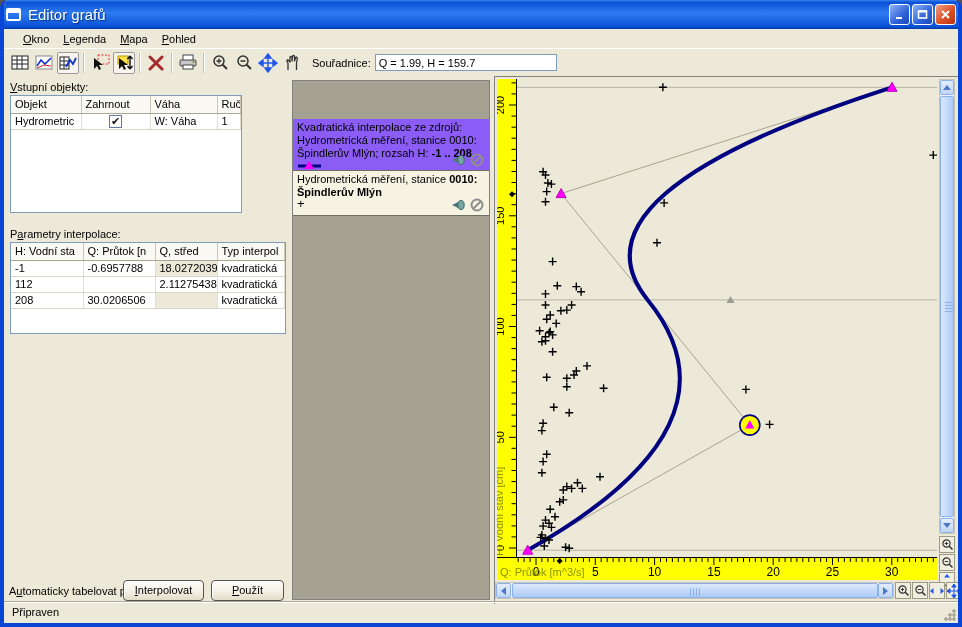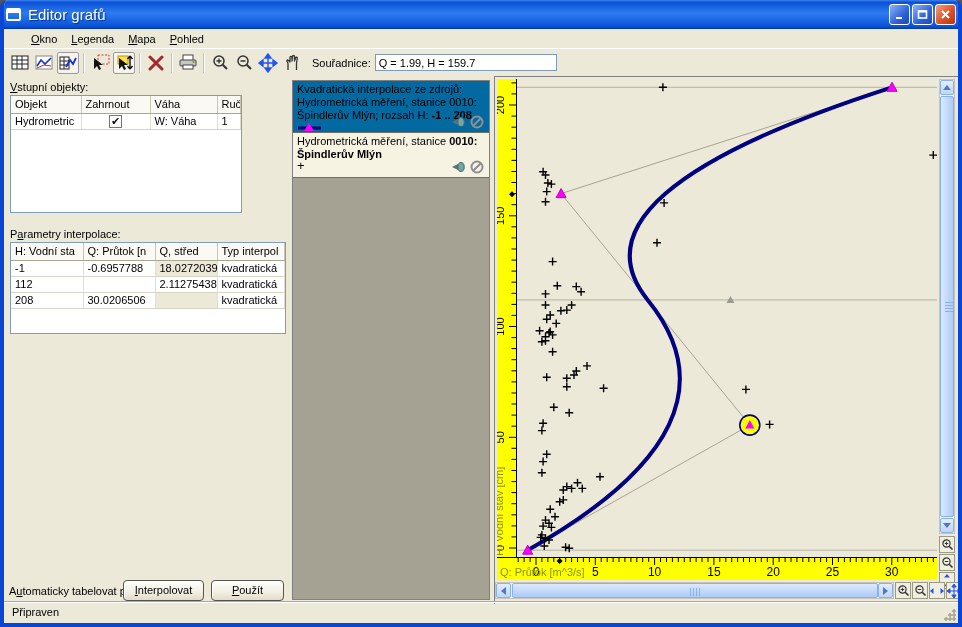--- a/index.html
+++ b/index.html
@@ -13,21 +13,21 @@
   #titlebar{left:-4px;top:0;width:962px;height:29px;border-radius:7px 7px 0 0;
     background:linear-gradient(180deg,#3A80EE 0%,#0A51D6 8%,#2E7BF0 45%,#0A51D6 92%,#0636A2 100%);
     display:flex;align-items:center;padding:0 6px;}
   #title-text{color:#fff;font-weight:normal;font-size:15px;margin-left:6px;text-shadow:1px 1px 1px #04308A;}
   .cap-btn{width:21px;height:21px;border:1px solid #fff;border-radius:3px;margin-left:2px;
     display:flex;align-items:center;justify-content:center;}
   .cap-blue{background:linear-gradient(135deg,#8FB4F8 0%,#2E62D8 60%,#1C48B8 100%);}
   .cap-red{background:linear-gradient(135deg,#F2A083 0%,#DD5226 55%,#B83410 100%);}
   #caption-buttons{margin-left:auto;display:flex;}
   
-  #menubar{left:0;top:29px;width:954px;height:20px;display:flex;align-items:center;padding-left:20px;
+  #menubar{left:0;top:29px;width:954px;height:20px;display:flex;align-items:center;padding-left:12px;
     border-bottom:1px solid #fff;}
   .menu-item{padding:2px 7px;}
   #toolbar{left:0;top:49px;width:954px;height:27px;display:flex;align-items:center;padding-left:4px;}
   .tbtn{width:22px;height:22px;display:flex;align-items:center;justify-content:center;margin:0 1px;}
   .tbtn.pressed{background:#F6F4EC;border:1px solid #9C9AA0;border-radius:2px;}
   .tsep{width:2px;height:20px;border-left:1px solid #C6C3AE;border-right:1px solid #fff;margin:0 3px;}
   #coords-label{margin-left:8px;margin-right:4px;}
   #coords-input{width:182px;height:17px;border:1px solid #7F9DB9;background:#fff;
     font-family:"Liberation Sans",sans-serif;font-size:11px;padding:1px 3px;}
   
@@ -40,21 +40,21 @@
   td.shaded{background:#ECE9D8 !important;}
   .checkbox{width:13px;height:13px;background:#fff;border:1px solid #5B7AA6;margin:0 auto;
     font-size:11px;line-height:11px;text-align:center;color:#111;}
   .cmdbtn{position:absolute;height:21px;border:1px solid #55554E;border-radius:4px;
     background:linear-gradient(180deg,#FEFEFA 0%,#F2EFE2 60%,#E0DCC6 100%);
     box-shadow:inset 1px 1px 0 #fff;font-size:11px;text-align:center;line-height:19px;}
   
   #legend-panel{left:288px;top:80px;width:198px;height:520px;background:#A5A294;
     border:1px solid #808080;}
   .leg-entry{position:relative;width:100%;border-bottom:1px solid #6E6E62;padding:2px 4px;line-height:13px;}
-  #legend-entry-1{background:#0369a1;height:52px;}
+  #legend-entry-1{background:#8b5cf6;height:52px;margin-top:38px;}
   #legend-entry-2{background:#F7F3E3;height:45px;}
   .leg-icons{position:absolute;right:4px;bottom:3px;display:flex;gap:4px;}
   
   #chart-panel{left:490px;top:76px;width:468px;height:528px;background:#ECE9D8;
     border-top:1px solid #808080;border-left:1px solid #808080;}
   #vruler{left:493px;top:79px;width:20px;height:478px;}
   #hruler{left:493px;top:557px;width:440px;height:23px;}
   
   .sb-track{background:#ECF2FB;border:1px solid #C8C4B8;}
   .sb-btn{background:linear-gradient(180deg,#E3EDFC,#C0D6F6);border:1px solid #8CB0E8;border-radius:2px;

